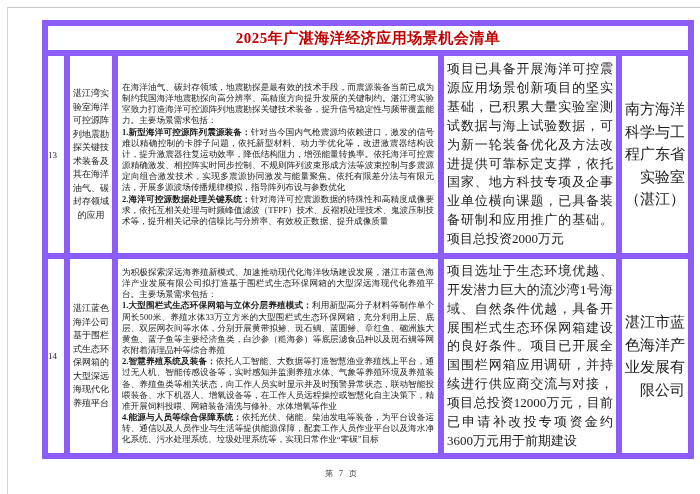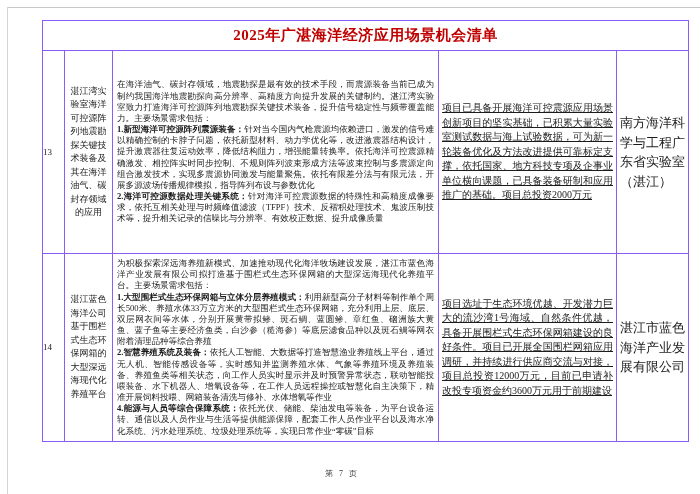--- a/index.html
+++ b/index.html
@@ -20,21 +20,21 @@
     border-left: 1px solid #d4d4d4;
   }
   table.doc-table {
     position: absolute;
     left: 42px; top: 20px;
     width: 646px;
     border-collapse: collapse;
     table-layout: fixed;
   }
   .doc-table td, .doc-table th {
-    border: 1px solid #8b5cf6;
+    border: 6px solid #8b5cf6;
     vertical-align: middle;
     overflow: hidden;
   }
   tr.title-row td { height: 30px; text-align: center; }
   .doc-title {
     color: #c00000;
     font-weight: bold;
     font-size: 15px;
     letter-spacing: 0.5px;
   }
@@ -59,28 +59,27 @@
   td.c-req {
     padding: 4px 4px;
     font-size: 8.6px;
     line-height: 1.3;
     text-align: justify;
   }
   td.c-req p { margin: 0; }
   td.c-req b { font-weight: bold; }
   td.c-found {
     padding: 3px 3px;
-    font-size: 10px;
+    font-size: 13px;
     line-height: 1.45;
     text-align: justify;
-    text-decoration: underline;
   }
   td.c-owner {
-    text-align: left;
-    font-size: 13px;
+    text-align: right;
+    font-size: 15px;
     line-height: 1.5;
     padding: 0 3px;
   }
   tr.row-13 { height: 203px; }
   tr.row-14 { height: 184px; }
   .page-footer {
     position: absolute;
     left: 0; right: 16px;
     top: 468px;
     text-align: center;

